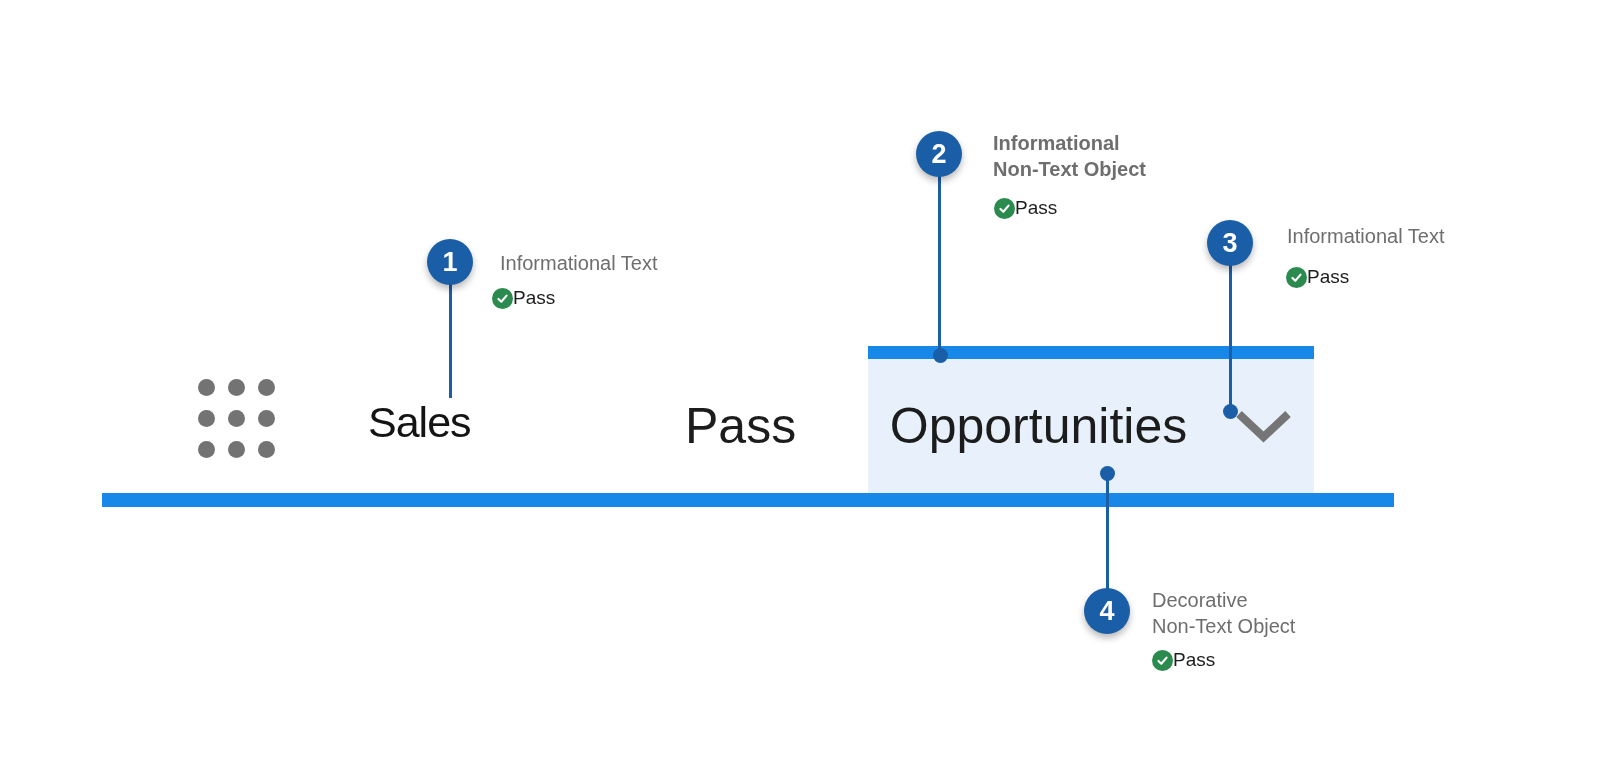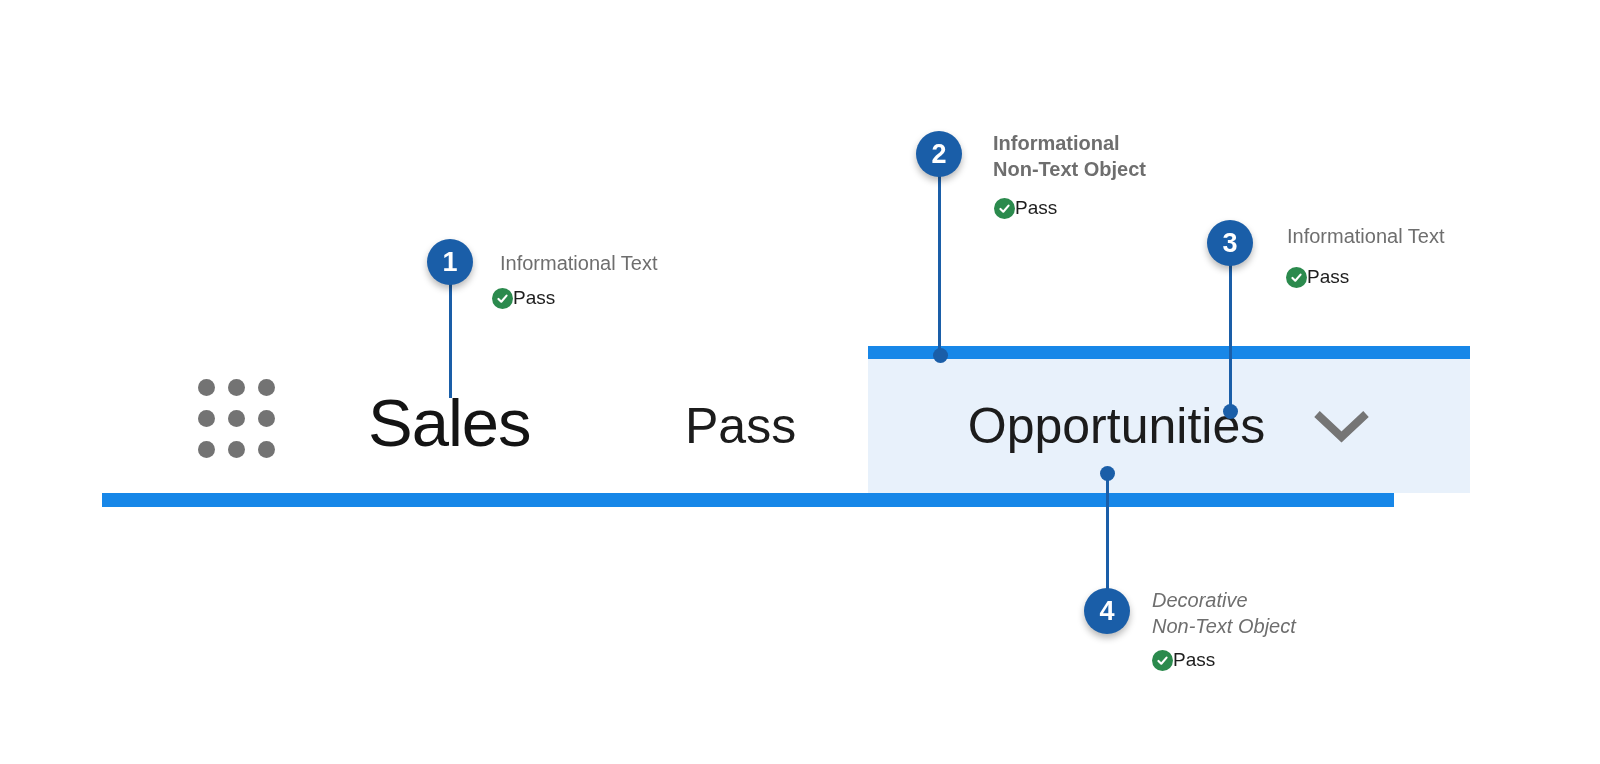--- a/index.html
+++ b/index.html
@@ -18,33 +18,33 @@
     display: grid;
     grid-template-columns: repeat(3, 17px);
     grid-auto-rows: 17px;
     column-gap: 13px; row-gap: 14px;
     cursor: pointer;
   }
   .waffle span { width: 17px; height: 17px; border-radius: 50%; background: #737373; }
 
   .app-title {
     position: absolute; left: 368px; top: 390px;
-    font-size: 67px; line-height: 65px; color: #141414;
+    font-size: 43px; line-height: 65px; color: #141414;
     letter-spacing: -1px; white-space: nowrap;
   }
 
   .nav-home {
     position: absolute; left: 685px; top: 401px;
     font-size: 50px; line-height: 50px; color: #1c1c1c;
     white-space: nowrap; cursor: pointer;
   }
 
   .tab {
     position: absolute; left: 868px; top: 346px;
-    width: 602px; height: 147px; box-sizing: border-box;
+    width: 446px; height: 147px; box-sizing: border-box;
     background: #E8F1FB;
     border-top: 13px solid #1787E8;
     display: flex; align-items: center; justify-content: center; gap: 48px;
     cursor: pointer;
   }
   .tab-label { font-size: 50px; line-height: 50px; color: #1c1c1c; white-space: nowrap; }
   .chevron svg { display: block; }
 
   .main-bar {
     position: absolute; left: 102px; top: 493px;
@@ -87,21 +87,21 @@
 
   .c3-circle { left: 1207px; top: 220px; }
   .c3-line   { left: 1229px; top: 264px; height: 147px; }
   .c3-dot    { left: 1223px; top: 404px; }
   .c3-label  { left: 1287px; top: 223px; }
   .c3-pass   { left: 1286px; top: 266px; }
 
   .c4-circle { left: 1084px; top: 588px; }
   .c4-line   { left: 1106px; top: 473px; height: 117px; }
   .c4-dot    { left: 1100px; top: 466px; }
-  .c4-label  { left: 1152px; top: 587px; font-style: italic; }
+  .c4-label  { left: 1152px; top: 587px; }
   .c4-pass   { left: 1152px; top: 649px; }
 </style>
 </head>
 <body>
 
 <div class="canvas">
 
   <div class="waffle">
     <span></span>
       <span></span>

